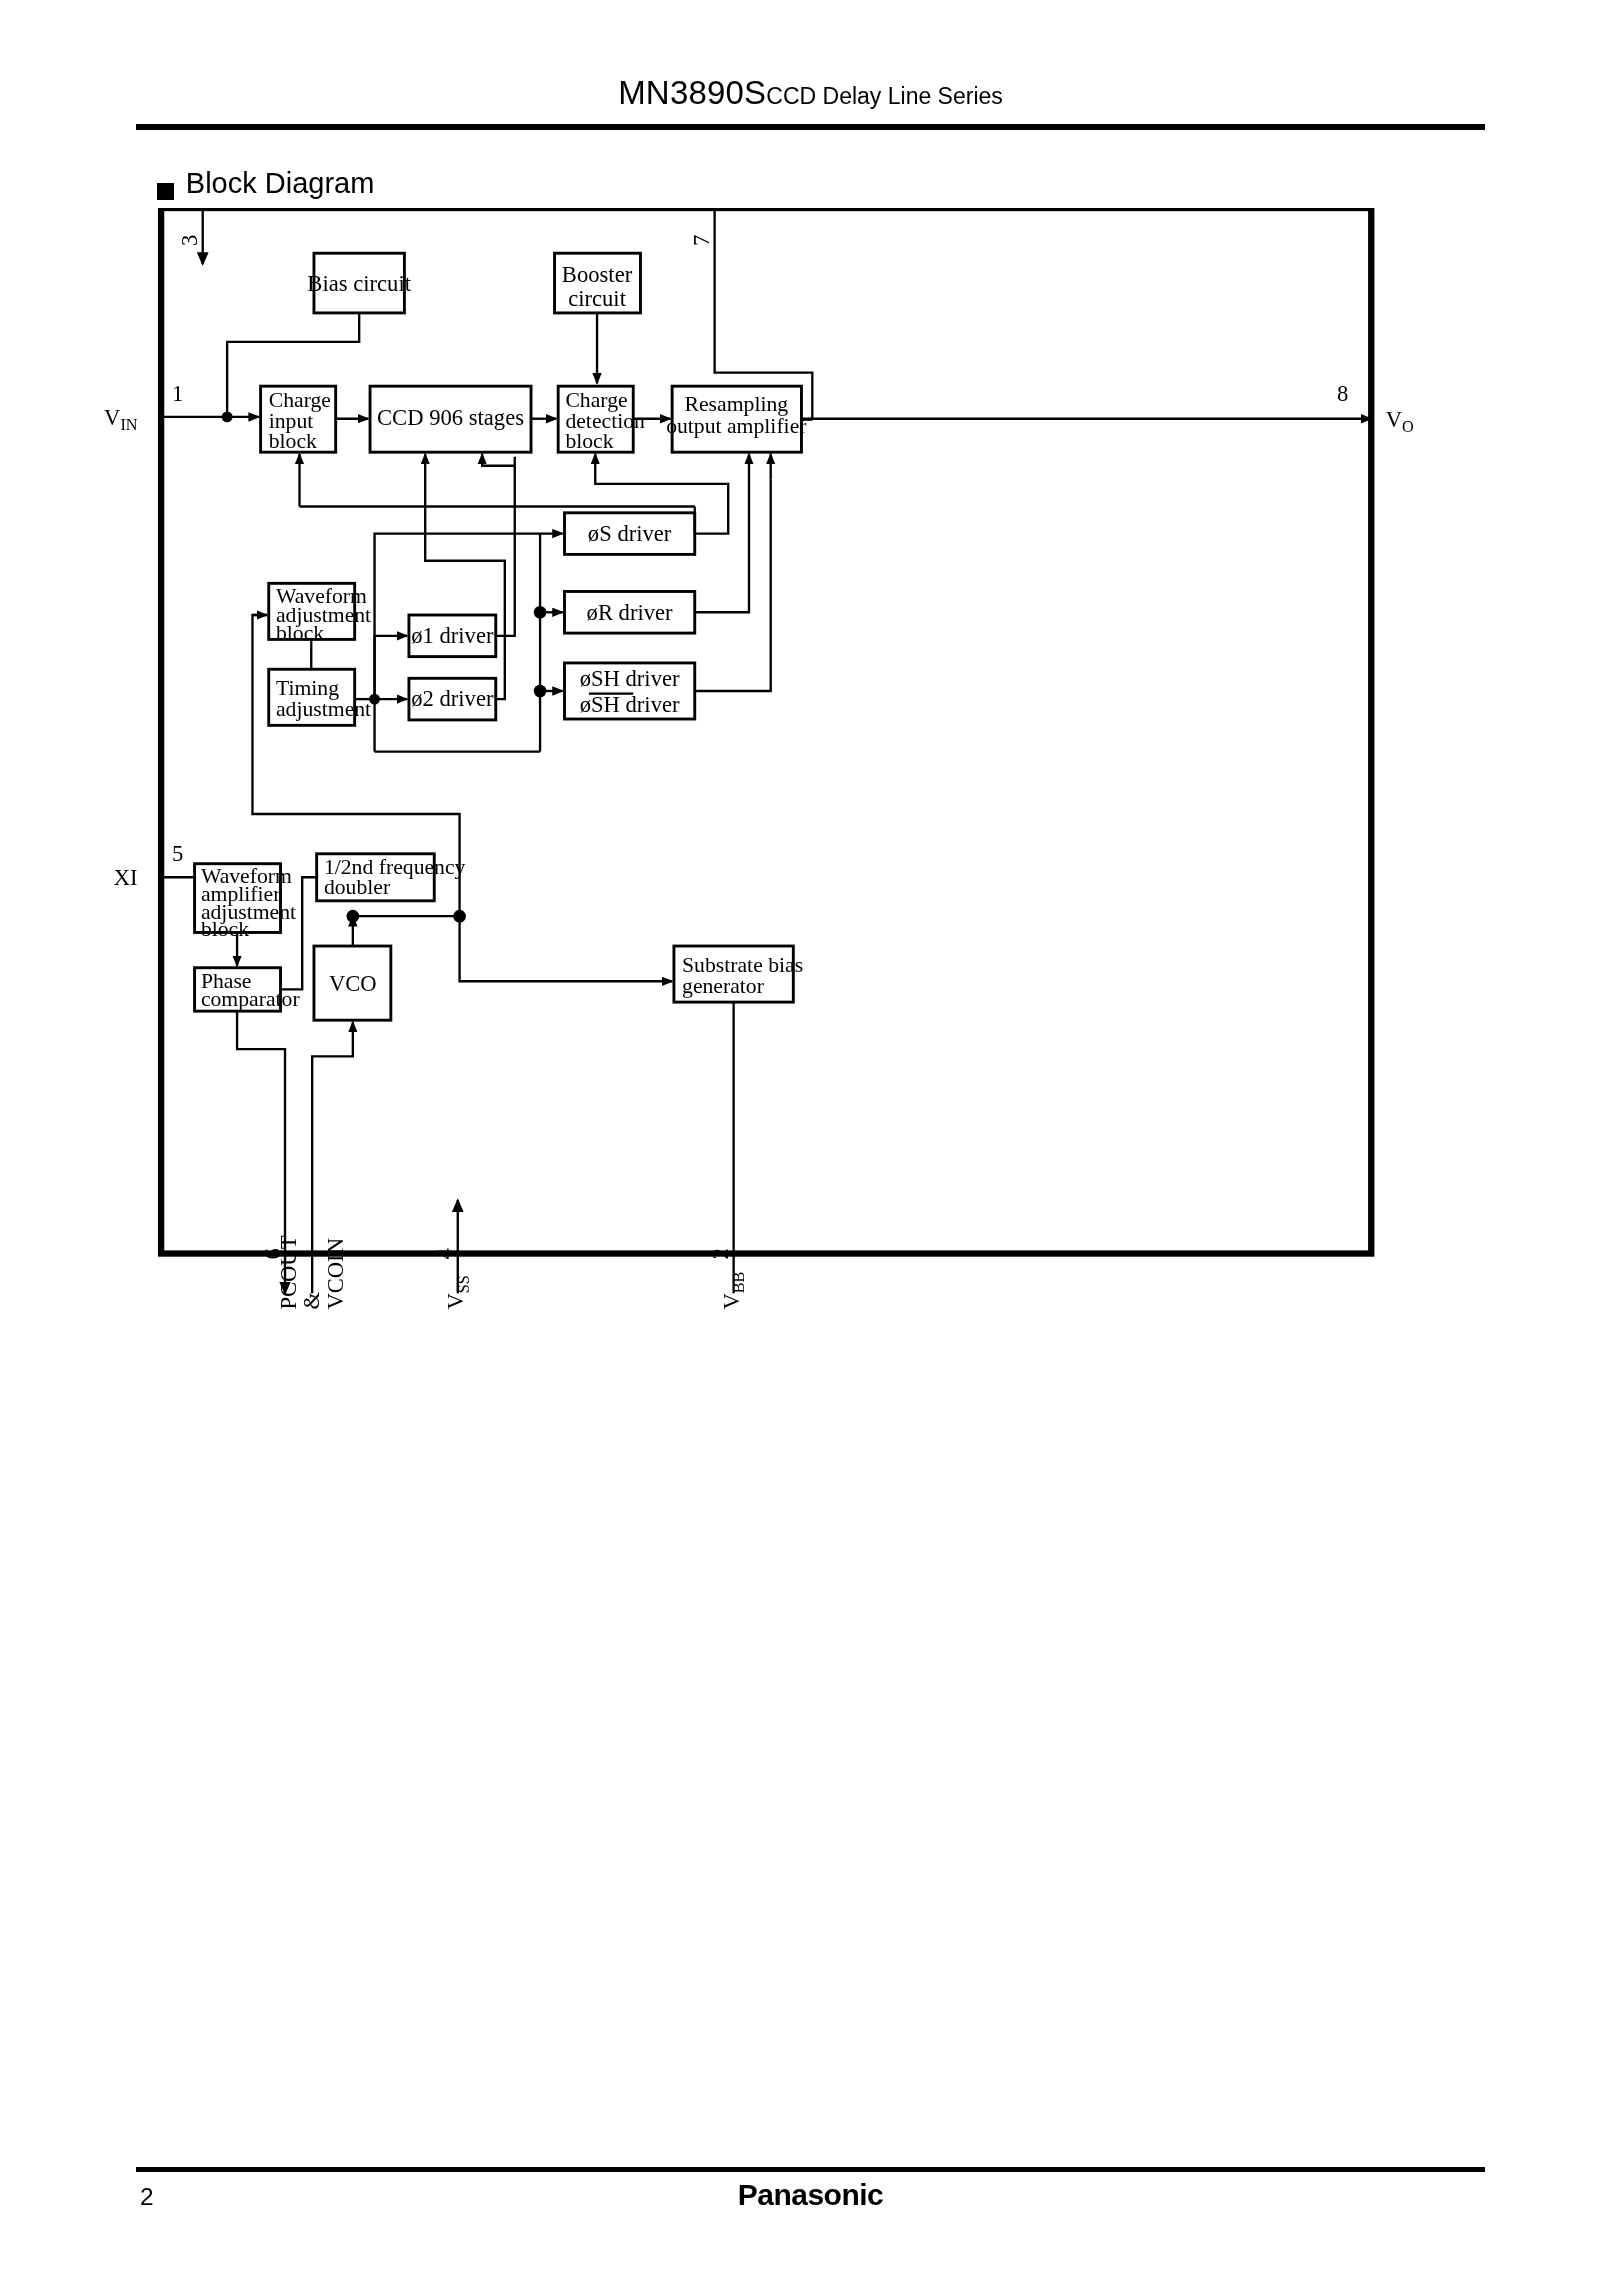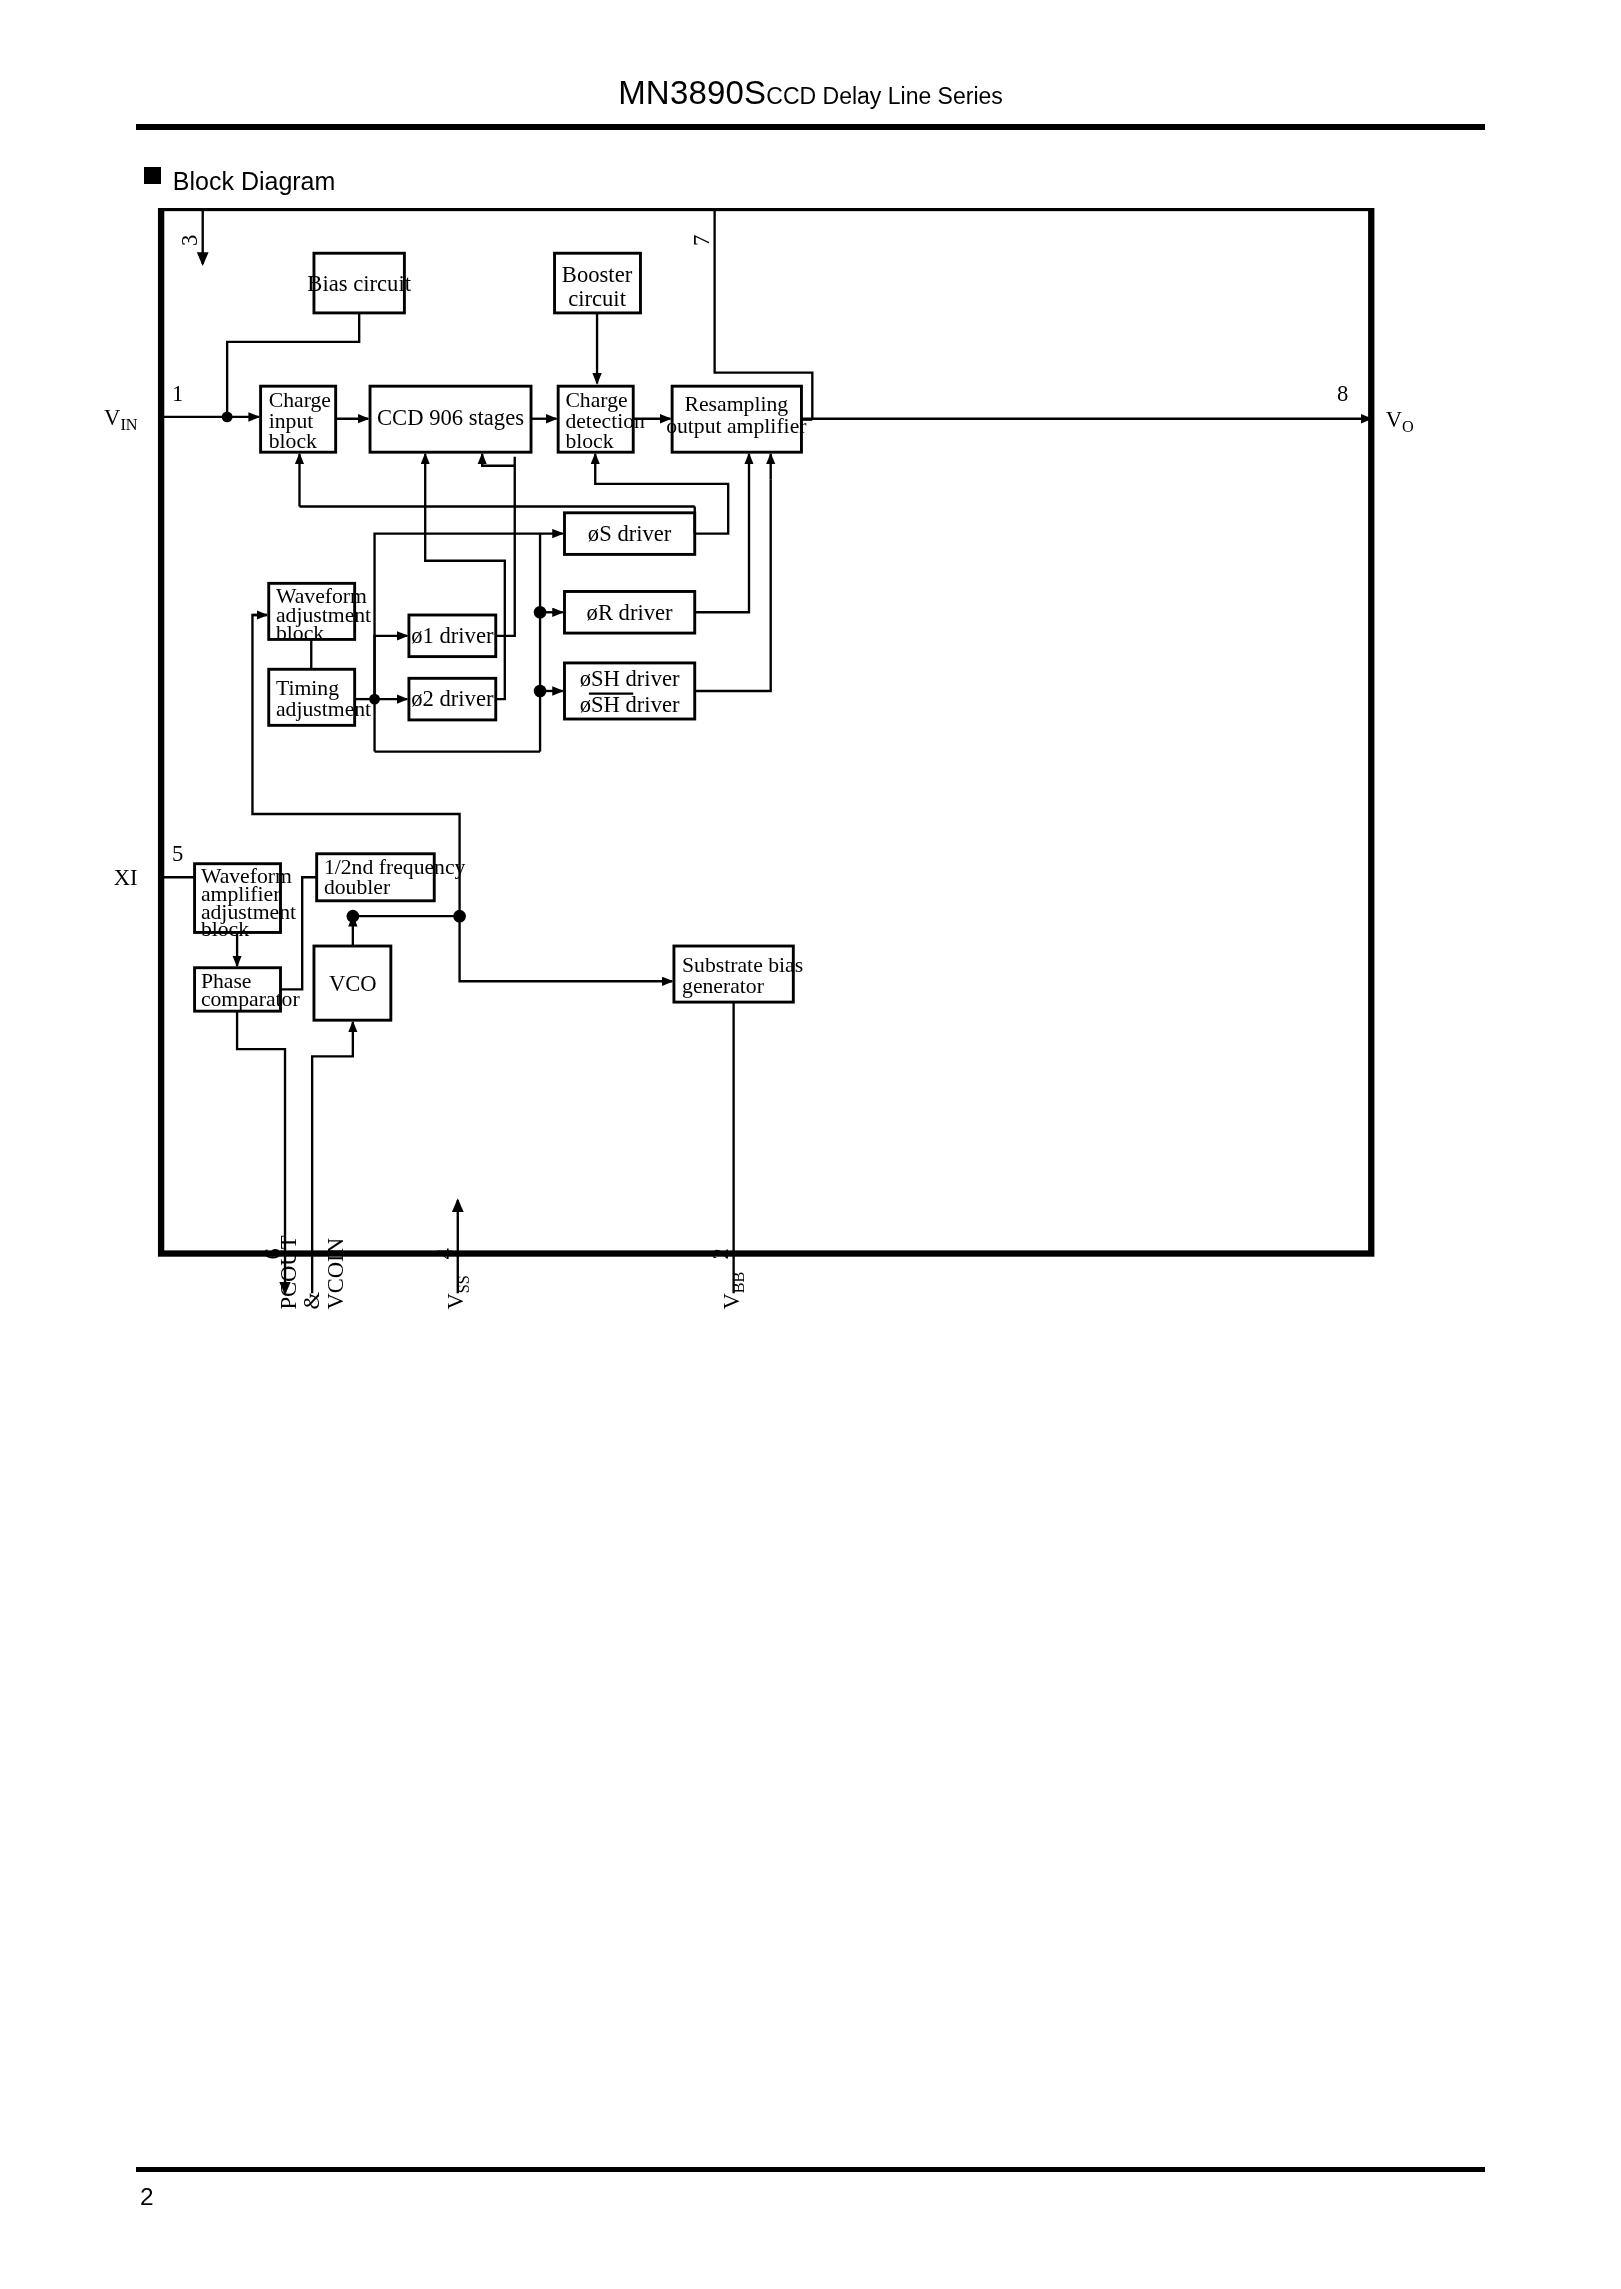--- a/index.html
+++ b/index.html
@@ -2,21 +2,21 @@
 <html style="font-size:14.5px"><head>
 <meta charset="utf-8">
 <style>
   html,body{margin:0;padding:0;background:#fff;}
   body{width:1621px;height:2290px;font-family:"Liberation Sans",sans-serif;color:#000;position:relative;}
   .page{position:absolute;inset:0;}
   .hdr{position:absolute;left:136px;right:136px;top:74px;display:flex;justify-content:center;align-items:baseline;}
   .hdr-left{font-size:33px;letter-spacing:0.2px;}
   .hdr-right{font-size:23px;}
   .rule-top{position:absolute;left:136px;right:136px;top:124px;height:6.3px;background:#000;}
-  .sec{position:absolute;left:144px;top:167px;display:flex;align-items:flex-start;gap:11.8px;font-size:25px;}
+  .sec{position:absolute;left:157px;top:167px;display:flex;align-items:flex-end;gap:11.8px;font-size:29px;}
   .sq{width:17px;height:17px;background:#000;display:inline-block;}
   .rule-bot{position:absolute;left:136px;right:136px;top:2167px;height:5.4px;background:#000;}
   .pgno{position:absolute;left:140px;top:2183px;font-size:24.4px;}
   .brand{position:absolute;left:0;right:0;top:2178px;text-align:center;font-size:30px;font-weight:bold;letter-spacing:-0.5px;font-family:"Liberation Sans",sans-serif;}
   svg.diagram{position:absolute;left:0;top:208px;}
   .bx{fill:#fff;stroke:#000;stroke-width:3.2;}
   .chip{fill:none;stroke:#000;stroke-width:7;}
   .w{stroke:#000;stroke-width:2.6;fill:none;}
   .lbl{font-family:"Liberation Serif",serif;font-size:25px;fill:#000;}
   .lbl-s{font-family:"Liberation Serif",serif;font-size:24px;fill:#000;}
@@ -223,15 +223,16 @@
     <path class="w" d="M414,601 L556,601 L556,601"></path>
     <path class="w" d="M556,601 L597,601"></path>
     <path class="w" d="M852,300 L852,300"></path>
     <path class="w" d="M852,300 L852,272" marker-end="url(#ah)"></path>
 
     <path class="w" d="M279,450 L295,450"></path>
   </svg>
 
   <div class="rule-bot"></div>
   <div class="pgno">2</div>
+  <div class="brand">Panasonic</div>
 
 </div>
 
 
 </body></html>

